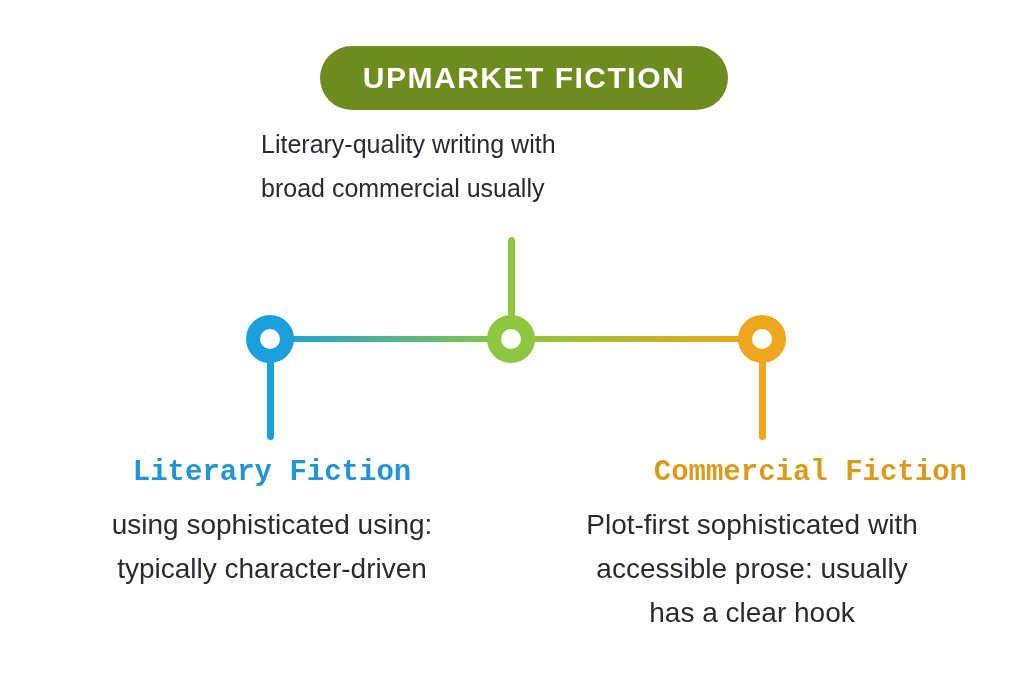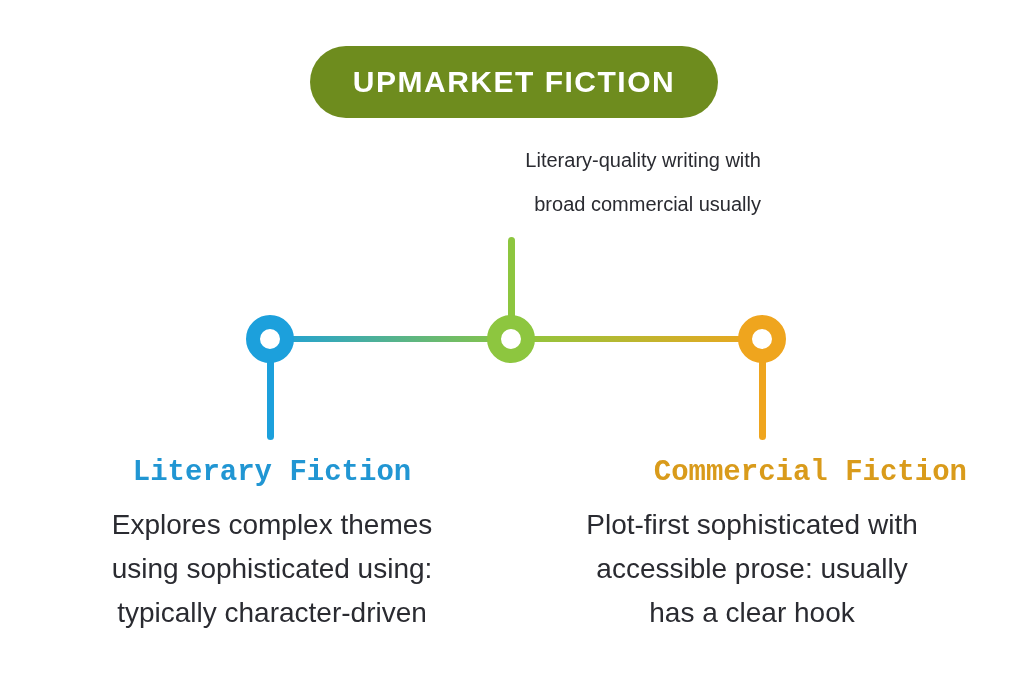--- a/index.html
+++ b/index.html
@@ -12,46 +12,46 @@
     position: relative;
     width: 1024px;
     height: 688px;
     background: #ffffff;
     overflow: hidden;
   }
 
   
   .pill {
     position: absolute;
-    left: 310px;
+    left: 320px;
     top: 46px;
     width: 408px;
-    height: 72px;
+    height: 64px;
     background: var(--pill-green, #6e8c1e);
     border-radius: 36px;
     display: flex;
     align-items: center;
     justify-content: center;
   }
   .pill-text {
     color: #ffffff;
     font-size: 30px;
     font-weight: bold;
     letter-spacing: 1.5px;
   }
 
   
   .subtitle {
     position: absolute;
     left: 261px;
-    top: 138px;
+    top: 122px;
     width: 500px;
-    text-align: right;
+    text-align: left;
     color: var(--text-dark, #2a2b31);
-    font-size: 20px;
+    font-size: 25px;
     line-height: 44px;
   }
 
   
   .stem-center {
     position: absolute;
     left: 508px;
     top: 237px;
     width: 7px;
     height: 104px;
@@ -143,21 +143,20 @@
   <div class="drop-left"></div>
   <div class="drop-right"></div>
 
   <div class="node node-left"></div>
   <div class="node node-center"></div>
   <div class="node node-right"></div>
 
   <div class="branch branch-left">
     <div class="branch-label">Literary Fiction</div>
     <div class="branch-desc">
-      <div>Explores complex themes</div>
       <div>using sophisticated using:</div>
       <div>typically character-driven</div>
     </div>
   </div>
 
   <div class="branch branch-right">
     <div class="branch-label">Commercial Fiction</div>
     <div class="branch-desc">
       <div>Plot-first sophisticated with</div>
       <div>accessible prose: usually</div>

